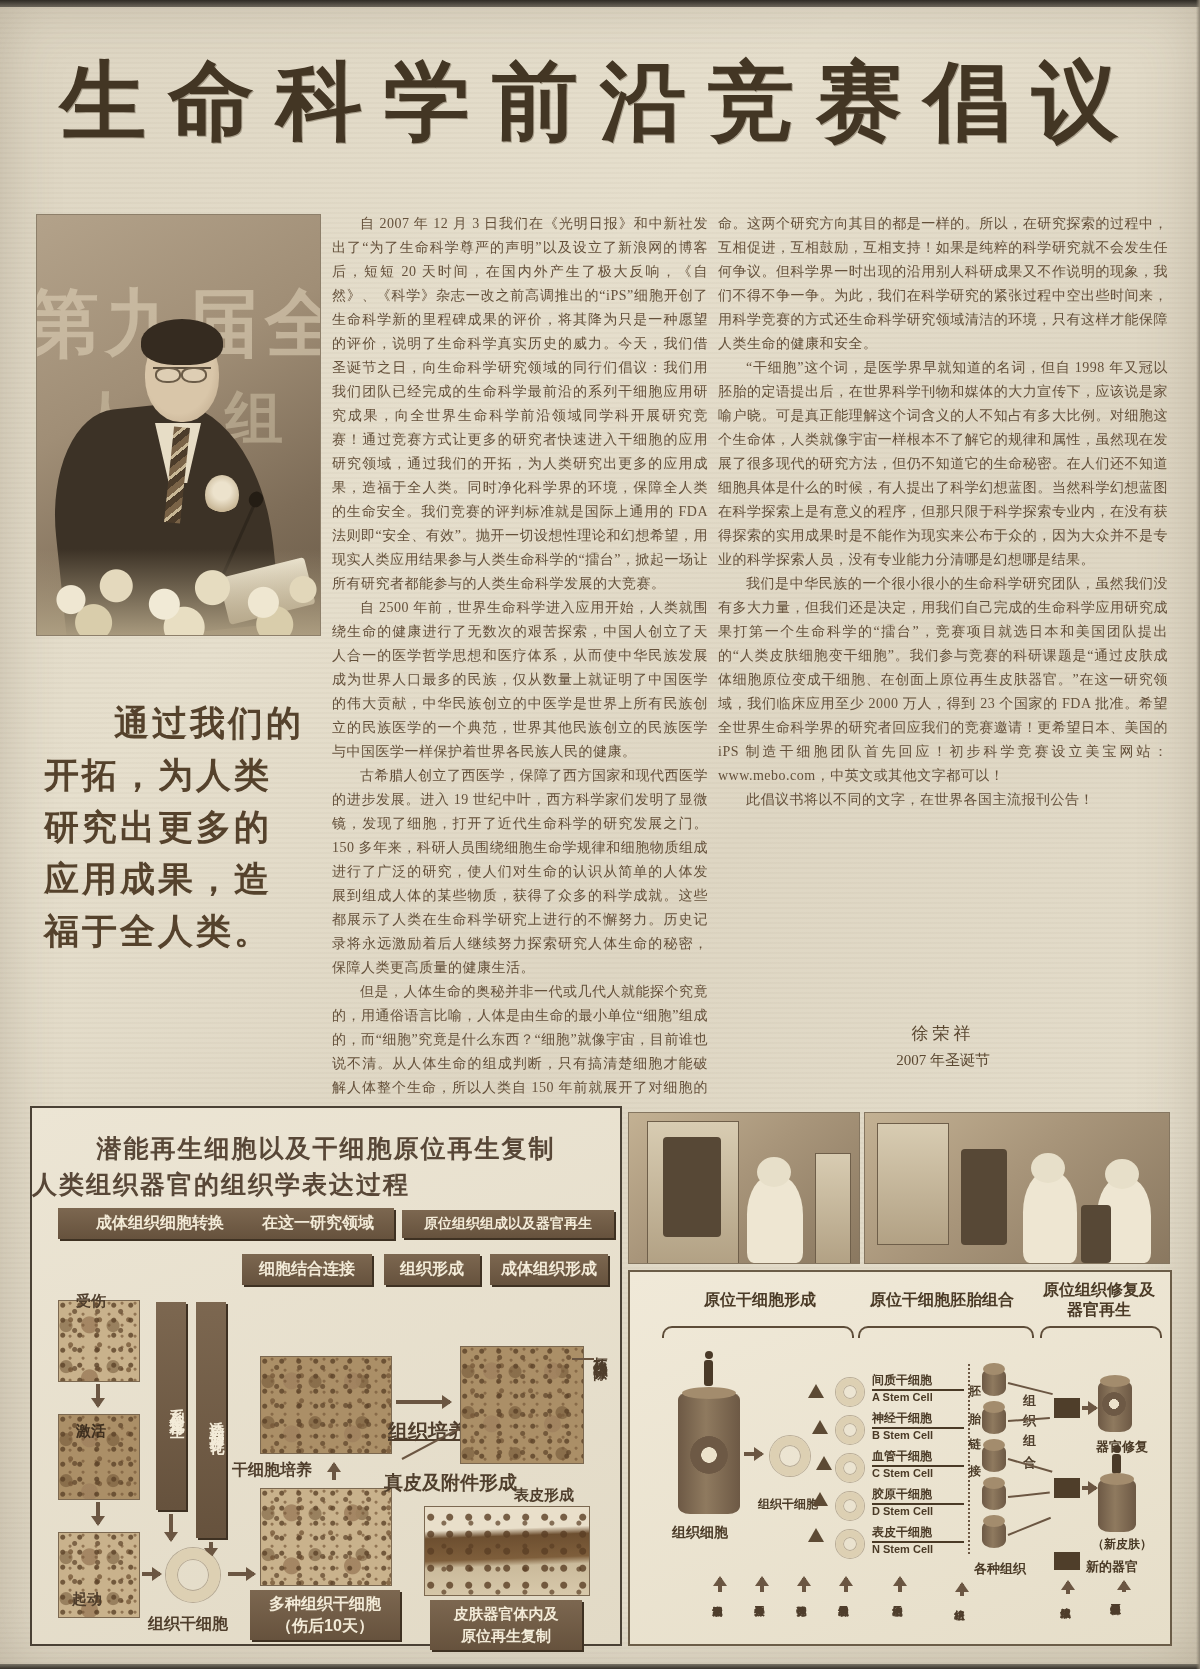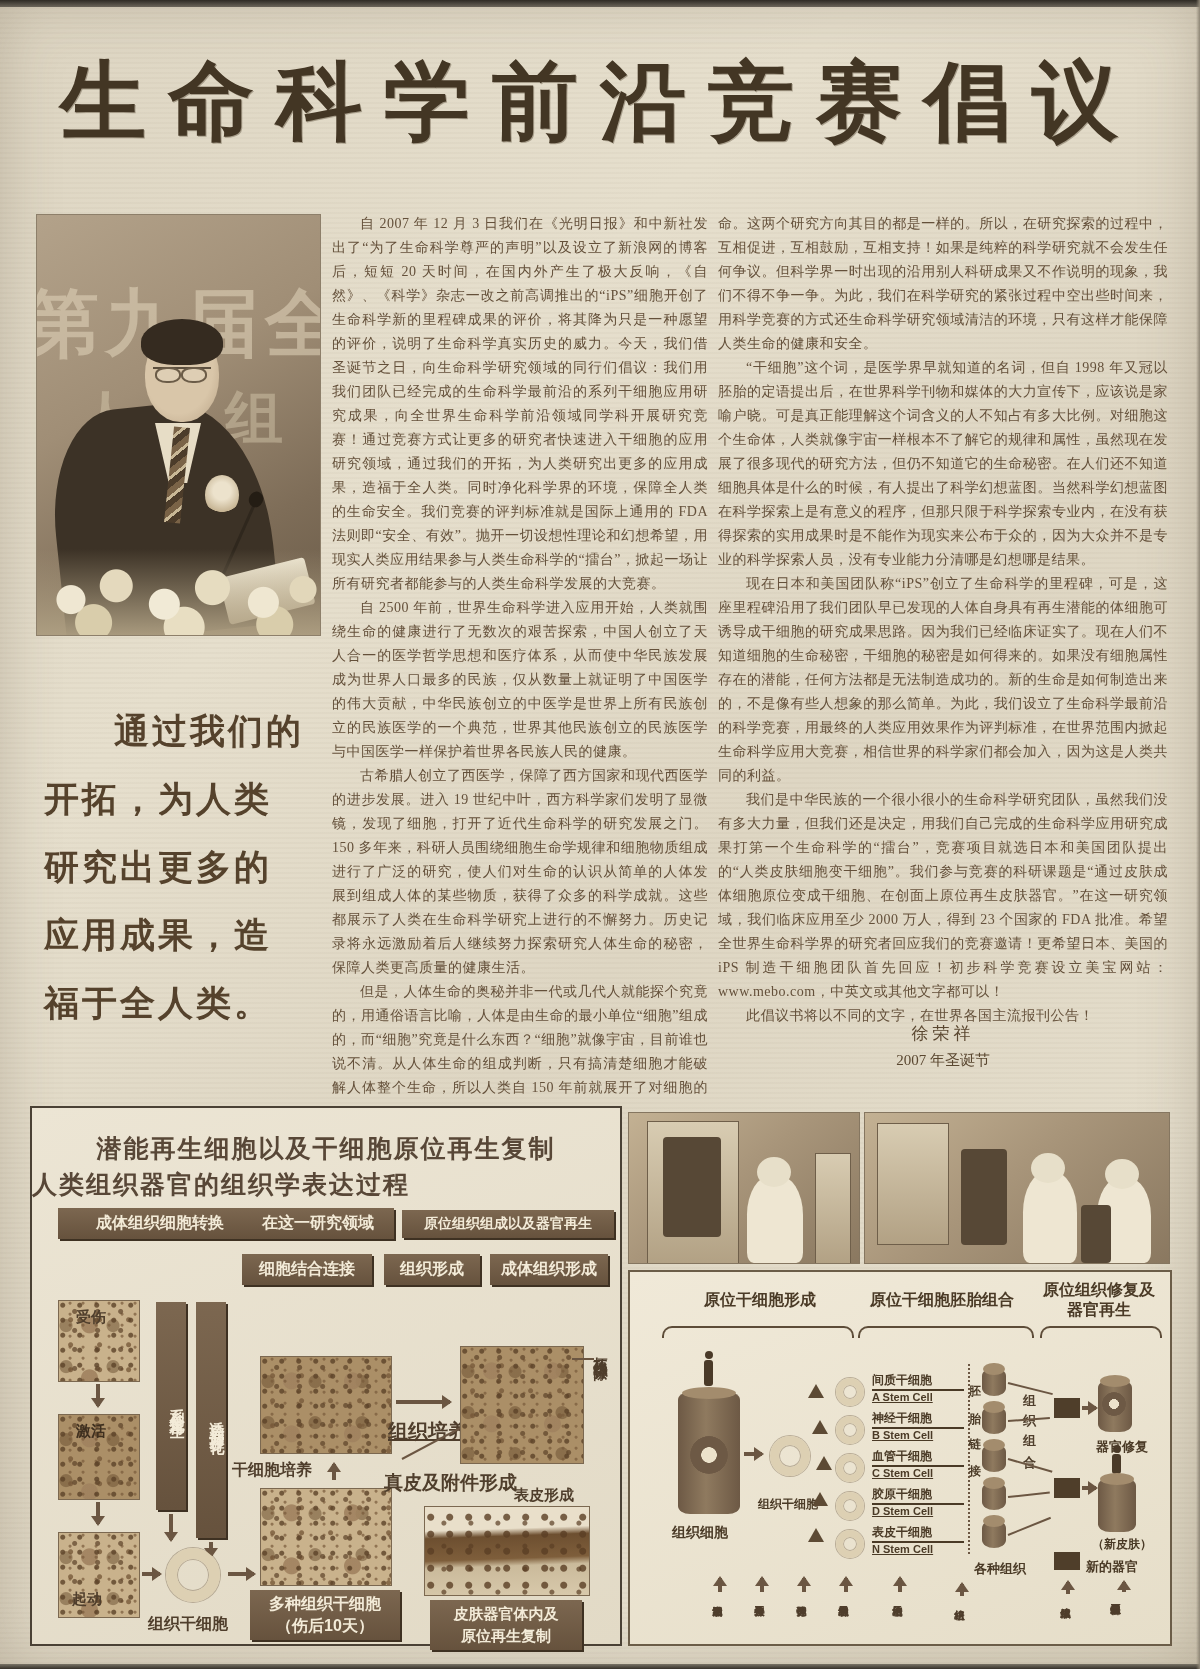--- a/index.html
+++ b/index.html
@@ -64,21 +64,21 @@
      radial-gradient(circle at 62% 42%, #e6dcc0 17px, transparent 18px),
      radial-gradient(circle at 80% 58%, #efe7d1 15px, transparent 16px),
      radial-gradient(circle at 94% 44%, #e2d7ba 13px, transparent 14px),
      radial-gradient(circle at 20% 80%, #d9cdab 18px, transparent 19px),
      radial-gradient(circle at 52% 85%, #e8dec2 20px, transparent 21px),
      radial-gradient(circle at 84% 82%, #d9cdab 18px, transparent 19px),
      linear-gradient(transparent,#b0a184);}
 
   
   .quote{position:absolute;left:44px;top:698px;width:262px;
-    font-size:35px;font-weight:bold;line-height:68px;color:#55422c;
+    font-size:35px;font-weight:bold;line-height:52px;color:#55422c;
     text-indent:2em;letter-spacing:3px;}
 
   
   .col{position:absolute;top:212px;height:882px;overflow:hidden;
     font-size:14px;line-height:24px;text-align:justify;color:#64503a;letter-spacing:.5px;}
   .col1{left:332px;width:376px;}
   .col2{left:718px;width:450px;}
   .para{margin:0;text-indent:2em;}
   .para.cont{text-indent:0;}
   .sign{position:absolute;left:718px;top:1022px;width:450px;text-align:center;}
@@ -154,21 +154,21 @@
   .cyl::before{content:"";position:absolute;top:-5px;left:6%;width:88%;height:12px;
     background:#a38c6d;border-radius:50%;}
   .donut{position:absolute;border-radius:50%;background:radial-gradient(circle,#ece2cb 28%,#6d5945 30%,#6d5945 70%,transparent 71%);}
   .man{position:absolute;width:9px;background:#4a3a28;border-radius:3px;}
   .man::before{content:"";position:absolute;top:-9px;left:0.5px;width:8px;height:8px;background:#4a3a28;border-radius:50%;}
   .tri{position:absolute;width:0;height:0;border-left:8px solid transparent;
     border-right:8px solid transparent;border-bottom:14px solid #5d4a34;}
   .sc-row{position:absolute;width:92px;}
   .sc-cn{font-family:"Liberation Sans",sans-serif;font-size:12px;font-weight:bold;color:#4a3a26;
     border-bottom:2px solid #4a3a26;white-space:nowrap;}
-  .sc-en{font-family:"Liberation Sans",sans-serif;font-size:11px;font-weight:bold;color:#4a3a26;white-space:nowrap;text-decoration:underline;}
+  .sc-en{font-family:"Liberation Sans",sans-serif;font-size:11px;font-weight:bold;color:#4a3a26;white-space:nowrap;}
   .dotline{position:absolute;border-left:2px dotted #6b5642;}
   .sq{position:absolute;background:#4f3e2a;}
   .thin-line{position:absolute;background:#6b5642;height:2px;transform-origin:left center;}
   .figR .smalllab{position:absolute;font-family:"Liberation Sans",sans-serif;font-weight:bold;color:#4a3a26;}
 </style>
 </head>
 <body>
 
 <div class="page">
   <div class="edge-top"></div>
@@ -197,21 +197,20 @@
   <div class="col col1">
     <p class="para">自 2007 年 12 月 3 日我们在《光明日报》和中新社发出了“为了生命科学尊严的声明”以及设立了新浪网的博客后，短短 20 天时间，在国内外产生了极大反响，《自然》、《科学》杂志一改之前高调推出的“iPS”细胞开创了生命科学新的里程碑成果的评价，将其降为只是一种愿望的评价，说明了生命科学真实历史的威力。今天，我们借圣诞节之日，向生命科学研究领域的同行们倡议：我们用我们团队已经完成的生命科学最前沿的系列干细胞应用研究成果，向全世界生命科学前沿领域同学科开展研究竞赛！通过竞赛方式让更多的研究者快速进入干细胞的应用研究领域，通过我们的开拓，为人类研究出更多的应用成果，造福于全人类。同时净化科学界的环境，保障全人类的生命安全。我们竞赛的评判标准就是国际上通用的 FDA 法则即“安全、有效”。抛开一切设想性理论和幻想希望，用现实人类应用结果参与人类生命科学的“擂台”，掀起一场让所有研究者都能参与的人类生命科学发展的大竞赛。</p>
     <p class="para">自 2500 年前，世界生命科学进入应用开始，人类就围绕生命的健康进行了无数次的艰苦探索，中国人创立了天人合一的医学哲学思想和医疗体系，从而使中华民族发展成为世界人口最多的民族，仅从数量上就证明了中国医学的伟大贡献，中华民族创立的中医学是世界上所有民族创立的民族医学的一个典范，世界其他民族创立的民族医学与中国医学一样保护着世界各民族人民的健康。</p>
     <p class="para">古希腊人创立了西医学，保障了西方国家和现代西医学的进步发展。进入 19 世纪中叶，西方科学家们发明了显微镜，发现了细胞，打开了近代生命科学的研究发展之门。150 多年来，科研人员围绕细胞生命学规律和细胞物质组成进行了广泛的研究，使人们对生命的认识从简单的人体发展到组成人体的某些物质，获得了众多的科学成就。这些都展示了人类在生命科学研究上进行的不懈努力。历史记录将永远激励着后人继续努力探索研究人体生命的秘密，保障人类更高质量的健康生活。</p>
     <p class="para">但是，人体生命的奥秘并非一代或几代人就能探个究竟的，用通俗语言比喻，人体是由生命的最小单位“细胞”组成的，而“细胞”究竟是什么东西？“细胞”就像宇宙，目前谁也说不清。从人体生命的组成判断，只有搞清楚细胞才能破解人体整个生命，所以人类自 150 年前就展开了对细胞的探索研究。归纳起来，对细胞生命的探索研究方向有两种：一种是研究探索细胞的自然生长规律和生命属性，就像探索太空，通过掌握细胞的生命规律和属性保障人类生命的安全，实现人类能驾驭生命。另一种是探索细胞组成的物质，通过研究细胞组成的物质，研究细胞的生长规律和生命属性，就像考古和元素分析，实现人类能驾驭生</p>
   </div>
 
   <div class="col col2">
     <p class="para cont">命。这两个研究方向其目的都是一样的。所以，在研究探索的过程中，互相促进，互相鼓励，互相支持！如果是纯粹的科学研究就不会发生任何争议。但科学界一时出现的沿用别人科研成果又不作说明的现象，我们不得不争一争。为此，我们在科学研究的紧张过程中空出些时间来，用科学竞赛的方式还生命科学研究领域清洁的环境，只有这样才能保障人类生命的健康和安全。</p>
     <p class="para">“干细胞”这个词，是医学界早就知道的名词，但自 1998 年又冠以胚胎的定语提出后，在世界科学刊物和媒体的大力宣传下，应该说是家喻户晓。可是真正能理解这个词含义的人不知占有多大比例。对细胞这个生命体，人类就像宇宙一样根本不了解它的规律和属性，虽然现在发展了很多现代的研究方法，但仍不知道它的生命秘密。在人们还不知道细胞具体是什么的时候，有人提出了科学幻想蓝图。当然科学幻想蓝图在科学探索上是有意义的程序，但那只限于科学探索专业内，在没有获得探索的实用成果时是不能作为现实来公布于众的，因为大众并不是专业的科学探索人员，没有专业能力分清哪是幻想哪是结果。</p>
-    <p class="para">现在日本和美国团队称“iPS”创立了生命科学的里程碑，可是，这座里程碑沿用了我们团队早已发现的人体自身具有再生潜能的体细胞可诱导成干细胞的研究成果思路。因为我们已经临床证实了。现在人们不知道细胞的生命秘密，干细胞的秘密是如何得来的。如果没有细胞属性存在的潜能，任何方法都是无法制造成功的。新的生命是如何制造出来的，不是像有些人想象的那么简单。为此，我们设立了生命科学最前沿的科学竞赛，用最终的人类应用效果作为评判标准，在世界范围内掀起生命科学应用大竞赛，相信世界的科学家们都会加入，因为这是人类共同的利益。</p>
     <p class="para">我们是中华民族的一个很小很小的生命科学研究团队，虽然我们没有多大力量，但我们还是决定，用我们自己完成的生命科学应用研究成果打第一个生命科学的“擂台”，竞赛项目就选日本和美国团队提出的“人类皮肤细胞变干细胞”。我们参与竞赛的科研课题是“通过皮肤成体细胞原位变成干细胞、在创面上原位再生皮肤器官。”在这一研究领域，我们临床应用至少 2000 万人，得到 23 个国家的 FDA 批准。希望全世界生命科学界的研究者回应我们的竞赛邀请！更希望日本、美国的 iPS 制造干细胞团队首先回应！初步科学竞赛设立美宝网站：www.mebo.com，中英文或其他文字都可以！</p>
     <p class="para">此倡议书将以不同的文字，在世界各国主流报刊公告！</p>
   </div>
 
   <div class="sign">
     <div class="name">徐荣祥</div>
     <div class="date">2007 年圣诞节</div>
   </div>
 
   <div class="figL">
@@ -220,21 +219,21 @@
 
     <div class="btn b16" style="left:26px;top:100px;width:204px;">成体组织细胞转换</div>
     <div class="btn b16" style="left:210px;top:100px;width:152px;">在这一研究领域</div>
     <div class="btn b14" style="left:370px;top:102px;width:212px;">原位组织组成以及器官再生</div>
 
     <div class="btn b16" style="left:210px;top:146px;width:130px;">细胞结合连接</div>
     <div class="btn b16" style="left:352px;top:146px;width:96px;">组织形成</div>
     <div class="btn b16" style="left:458px;top:146px;width:118px;">成体组织形成</div>
 
     <div class="histo" style="left:26px;top:192px;width:80px;height:80px;"></div>
-    <div class="imglab" style="left:44px;top:200px;font-size:15px;">受伤</div>
+    <div class="imglab" style="left:44px;top:184px;font-size:15px;">受伤</div>
     <div class="arrow-d" style="left:64px;top:276px;height:22px;"></div>
     <div class="histo dark" style="left:26px;top:306px;width:80px;height:84px;"></div>
     <div class="imglab" style="left:44px;top:314px;font-size:15px;color:#3e2f1f;">激活</div>
     <div class="arrow-d" style="left:64px;top:394px;height:22px;"></div>
     <div class="histo" style="left:26px;top:424px;width:80px;height:84px;"></div>
     <div class="imglab" style="left:40px;top:482px;font-size:15px;">起动</div>
 
     <div class="vbar" style="left:124px;top:194px;height:208px;">系列分化再生</div>
     <div class="vbar" style="left:164px;top:194px;height:236px;">诱导与调控分化</div>
     <div class="arrow-d" style="left:137px;top:406px;height:26px;"></div>

